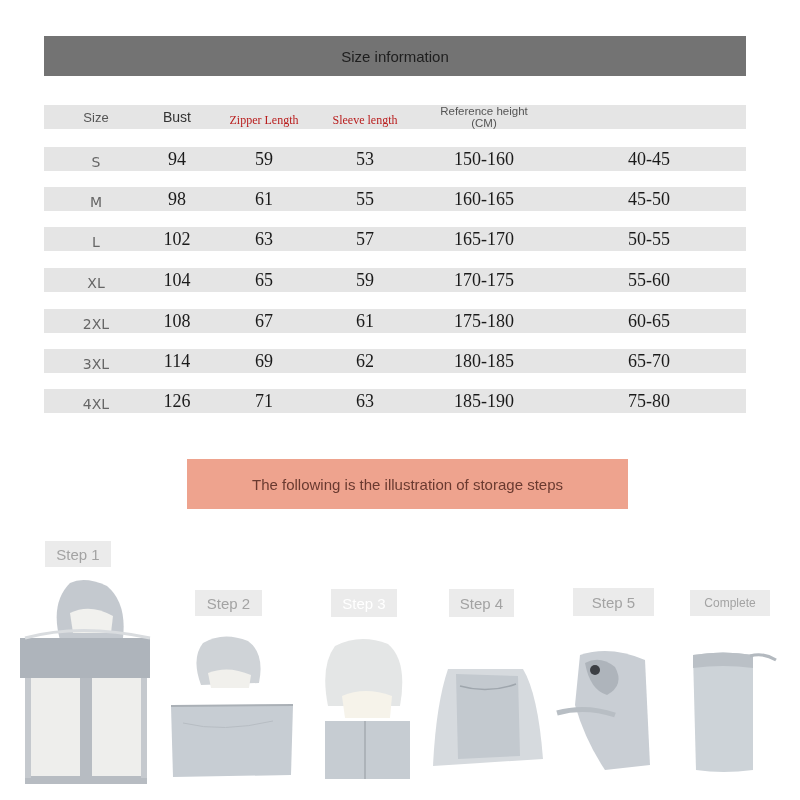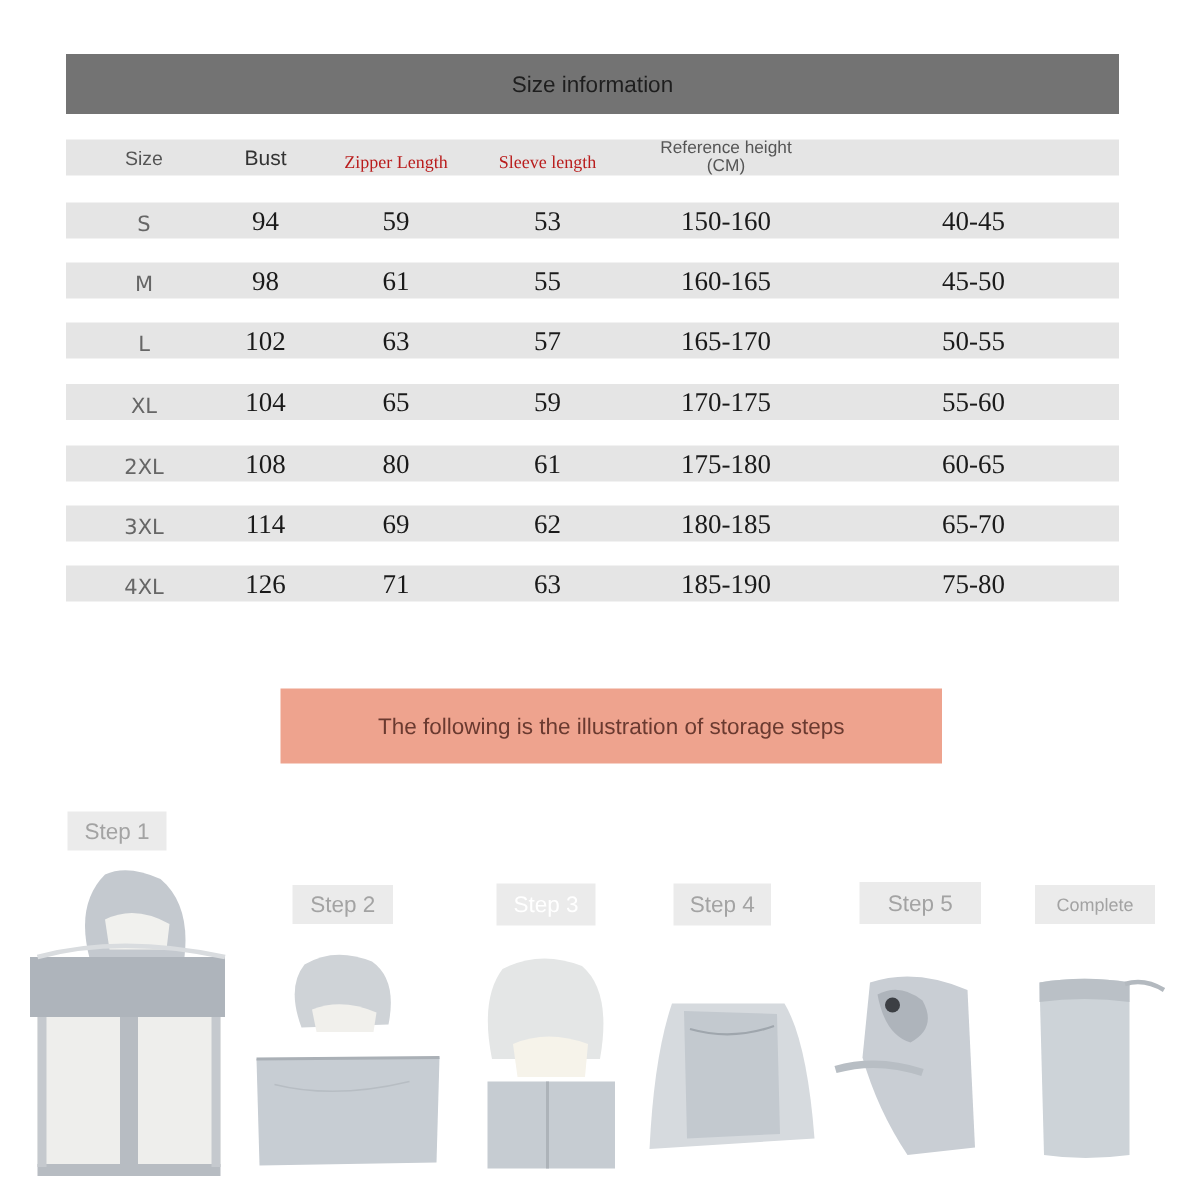--- a/index.html
+++ b/index.html
@@ -6,21 +6,21 @@
   body {
     width: 800px; height: 800px; background: #ffffff; position: relative; overflow: hidden;
     font-family: "Liberation Sans", sans-serif;
   }
   .title-bar {
     position: absolute; left: 44px; top: 36px; width: 702px; height: 40px;
     background: #737373; display: flex; align-items: center; justify-content: center;
   }
   .title-bar span { color: #1e1e1e; font-size: 15px; }
   .row {
-    position: absolute; left: 44px; width: 702px; height: 24px; background: #e5e5e5;
+    position: absolute; left: 44px; width: 702px; height: 24px; background: #e5e5e5; margin-top: 12px;
   }
   .cell { position: absolute; top: 0; height: 100%; display: flex; align-items: center; justify-content: center; text-align: center; }
   .c0 { left: 22px; width: 60px; }
   .c1 { left: 103px; width: 60px; }
   .c2 { left: 180px; width: 80px; }
   .c3 { left: 278px; width: 86px; }
   .c4 { left: 380px; width: 120px; }
   .c5 { left: 540px; width: 130px; }
   .hdr .c0, .hdr .c4, .hdr .c5 { font-family: "Liberation Sans", sans-serif; color: #555; font-size: 12px; }
   .hdr .c0 { font-size: 13px; }
@@ -96,21 +96,21 @@
   <div class="cell c0">XL</div>
   <div class="cell c1">104</div>
   <div class="cell c2">65</div>
   <div class="cell c3">59</div>
   <div class="cell c4">170-175</div>
   <div class="cell c5">55-60</div>
 </div>
 <div class="row data" style="top:297px;">
   <div class="cell c0">2XL</div>
   <div class="cell c1">108</div>
-  <div class="cell c2">80</div>
+  <div class="cell c2">67</div>
   <div class="cell c3">61</div>
   <div class="cell c4">175-180</div>
   <div class="cell c5">60-65</div>
 </div>
 <div class="row data" style="top:337px;">
   <div class="cell c0">3XL</div>
   <div class="cell c1">114</div>
   <div class="cell c2">69</div>
   <div class="cell c3">62</div>
   <div class="cell c4">180-185</div>

